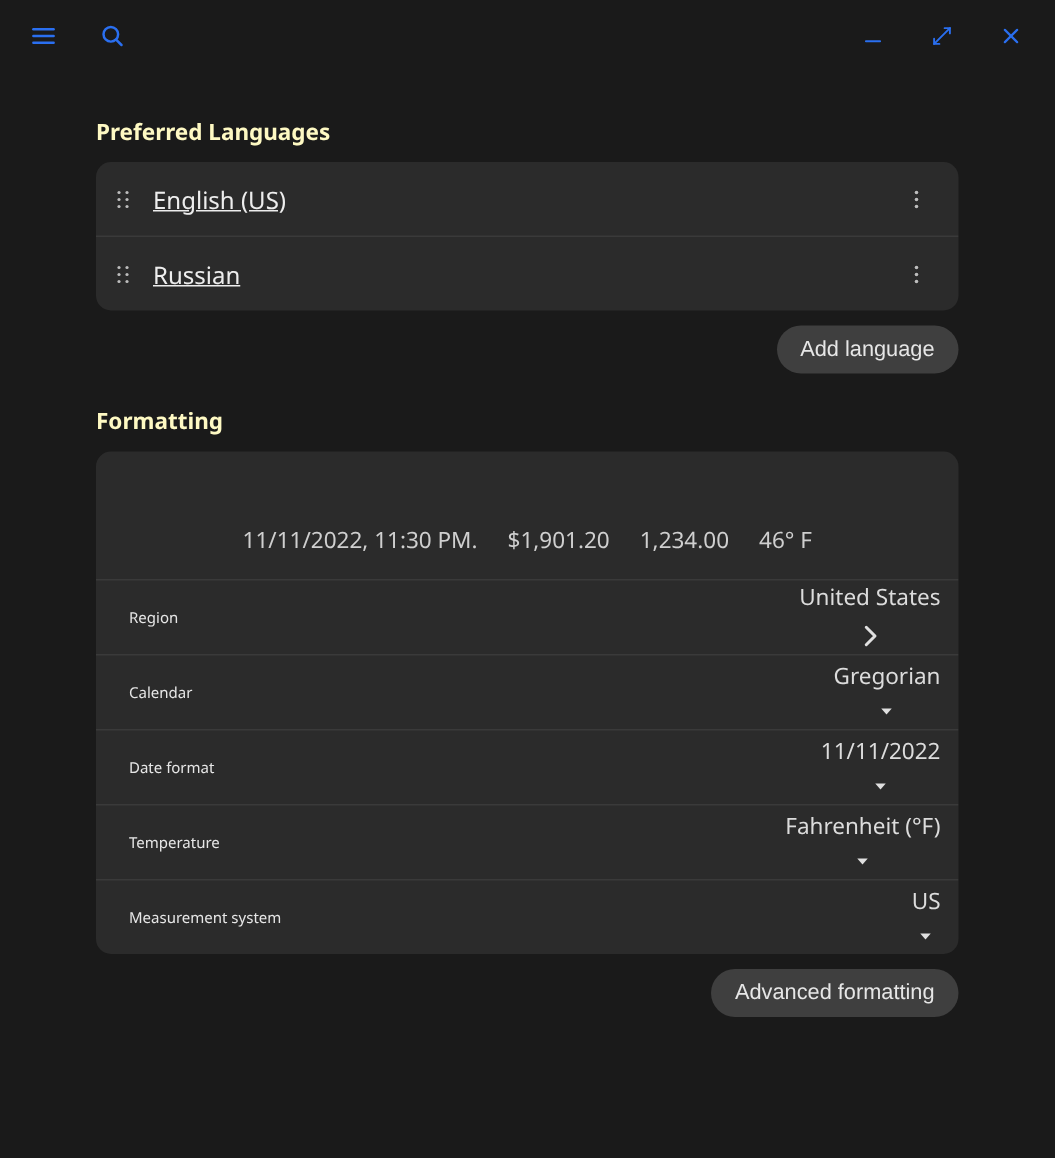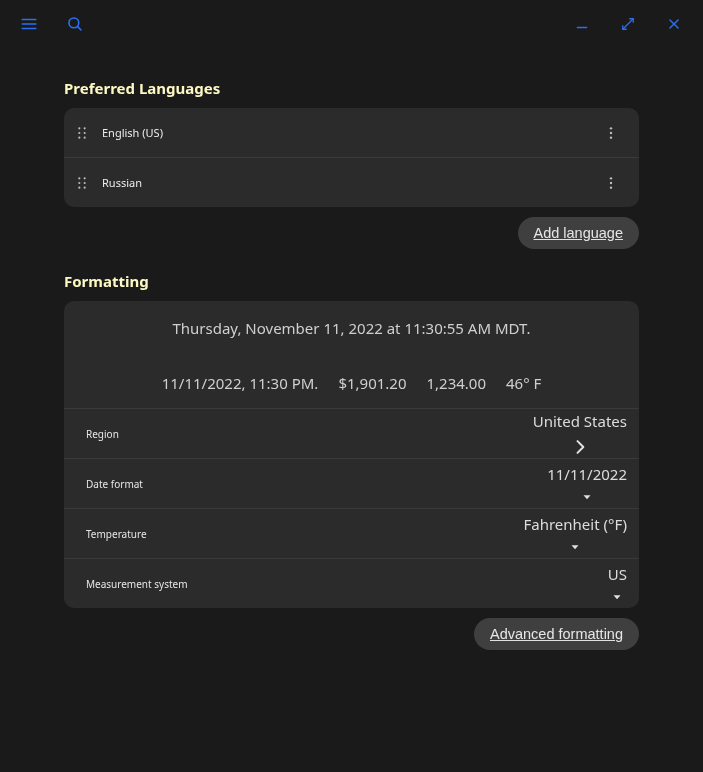--- a/index.html
+++ b/index.html
@@ -66,33 +66,33 @@
   }
   .drag-handle {
     color: #bdbdbd;
     margin-right: 12px;
     display: inline-flex;
     cursor: grab;
   }
   .lang-label {
     flex: 1;
     color: #ededed;
-    font-size: 11px;
+    font-size: 16px;
+    text-decoration: underline;
   }
   .row-menu {
     color: #bdbdbd;
     cursor: pointer;
     display: inline-flex;
     padding: 4px;
   }
   .row-actions {
     display: flex;
     justify-content: flex-end;
     margin-top: 10px;
-    text-decoration: underline;
   }
   .pill-btn {
     background: #3f3f3f;
     color: #e6e6e6;
     border-radius: 18px;
     padding: 8px 16px;
     font-size: 14.5px;
     cursor: pointer;
     border: none;
   }
@@ -225,41 +225,51 @@
   </div>
 
   <div class="row-actions">
     <button class="pill-btn">Add language</button>
   </div>
 
   <div class="section-title" style="margin-top:22px">Formatting</div>
 
   <div class="card">
     <div class="format-preview">
-      <div>Thursday, November 11, 2022 at 11:30:55 AM MDT.</div>
       <div class="line2">
         <span>11/11/2022, 11:30 PM.</span>
         <span>$1,901.20</span>
         <span>1,234.00</span>
         <span>46° F</span>
       </div>
     </div>
 
     <div class="setting-row">
       <span class="setting-label">Region</span>
       <span class="setting-value-wrap">
         <span>United States</span>
         <span class="chevron">
           <svg width="20" height="20" viewBox="0 0 24 24" fill="none" stroke="currentColor" stroke-width="2.4" stroke-linecap="round" stroke-linejoin="round">
               <polyline points="9 5 16 12 9 19"></polyline>
             </svg>
         </span>
       </span>
     </div>
 
+    <div class="setting-row">
+      <span class="setting-label">Calendar</span>
+      <span class="setting-value-wrap">
+        <span>Gregorian</span>
+        <span class="caret">
+          <svg width="14" height="14" viewBox="0 0 24 24" fill="currentColor">
+              <path d="M6 9l6 7 6-7z"></path>
+            </svg>
+        </span>
+      </span>
+    </div>
 
     <div class="setting-row">
       <span class="setting-label">Date format</span>
       <span class="setting-value-wrap">
         <span>11/11/2022</span>
         <span class="caret">
           <svg width="14" height="14" viewBox="0 0 24 24" fill="currentColor">
               <path d="M6 9l6 7 6-7z"></path>
             </svg>
         </span>

